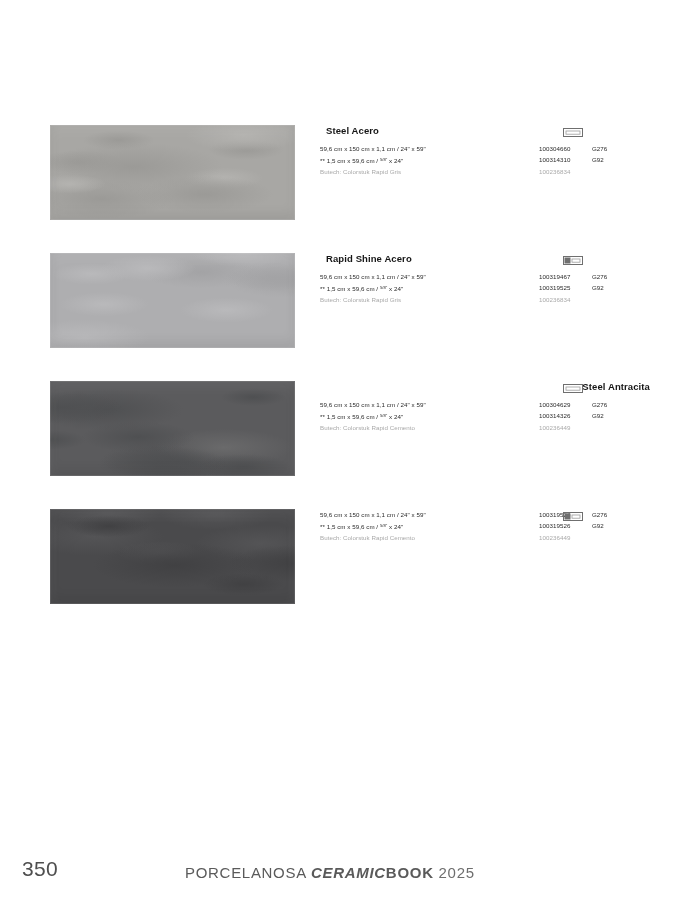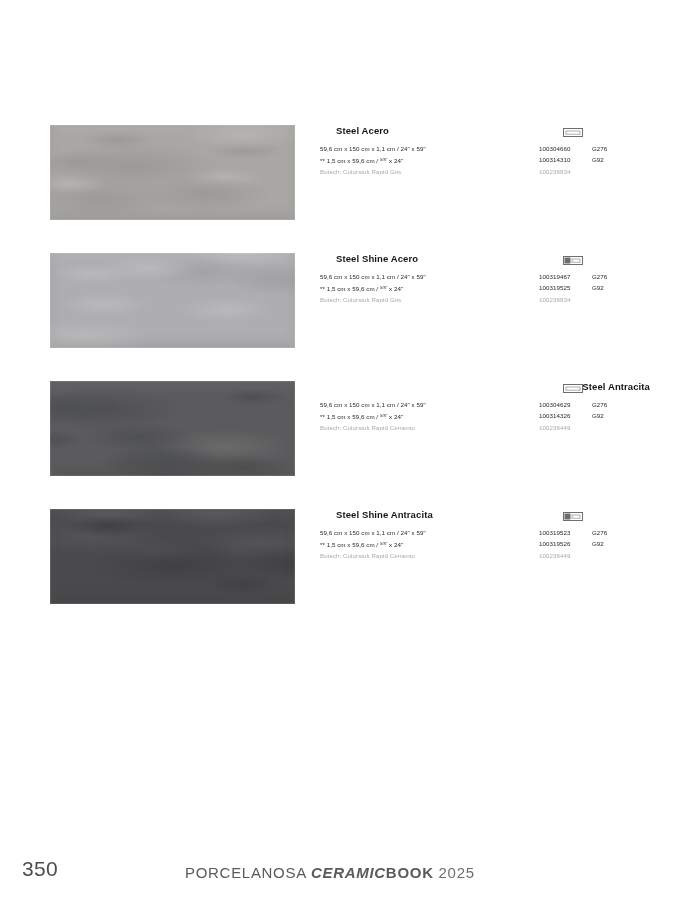--- a/index.html
+++ b/index.html
@@ -61,21 +61,21 @@
     position: absolute;
     left: 270px;
     top: 0;
     width: 330px;
   }
   .prod-name {
     font-size: 9.5px;
     font-weight: bold;
     letter-spacing: 0.1px;
     color: #161616;
-    margin: 0 0 6px 16px;
+    margin: 0 0 6px 6px;
     line-height: 12px;
   }
   .spec-line {
     font-size: 6.2px;
     line-height: 11.4px;
     color: #2a2a2a;
     letter-spacing: 0.05px;
     white-space: nowrap;
     position: relative;
     height: 11.4px;
@@ -187,21 +187,21 @@
         </svg>
       </div>
     </div>
     <div class="product-row" style="top: 253px;">
       <div class="swatch">
         <div class="base" style="background: rgb(174, 174, 176);"></div>
         <div class="mottle" style="background-image: radial-gradient(27% 18.9% at 72% 60%, rgb(185, 185, 187) 0%, rgba(0, 0, 0, 0) 70%), radial-gradient(28% 19.6% at 40% 16%, rgb(185, 185, 187) 0%, rgba(0, 0, 0, 0) 70%), radial-gradient(30% 21% at 79% 0%, rgb(185, 185, 187) 0%, rgba(0, 0, 0, 0) 70%), radial-gradient(23% 16.1% at 17% 22%, rgb(185, 185, 187) 0%, rgba(0, 0, 0, 0) 70%), radial-gradient(39% 27.3% at 98% 28%, rgb(163, 163, 165) 0%, rgba(0, 0, 0, 0) 70%), radial-gradient(35% 24.5% at 62% 20%, rgb(163, 163, 165) 0%, rgba(0, 0, 0, 0) 70%), radial-gradient(28% 19.6% at 92% 27%, rgb(163, 163, 165) 0%, rgba(0, 0, 0, 0) 70%), radial-gradient(26% 18.2% at 22% 54%, rgb(185, 185, 187) 0%, rgba(0, 0, 0, 0) 70%), radial-gradient(38% 26.6% at 14% 89%, rgb(185, 185, 187) 0%, rgba(0, 0, 0, 0) 70%);"></div>
         <div class="edge"></div>
       </div>
       <div class="info">
-        <div class="prod-name">Steel Shine Acero</div>
+        <div class="prod-name">Rapid Shine Acero</div>
         <div class="spec-line">
           <span class="spec-text">59,6 cm x 150 cm x 1,1 cm / 24" x 59"</span>
           <span class="code">100319467</span>
           <span class="finish">G276</span>
         </div>
         <div class="spec-line">
           <span class="spec-text">** 1,5 cm x 59,6 cm / <sup class="frac">5/8"</sup> x 24"</span>
           <span class="code">100319525</span>
           <span class="finish">G92</span>
         </div>
@@ -248,21 +248,20 @@
         </svg>
       </div>
     </div>
     <div class="product-row" style="top: 509px;">
       <div class="swatch">
         <div class="base" style="background: rgb(74, 74, 76);"></div>
         <div class="mottle" style="background-image: radial-gradient(39% 27.3% at 100% 57%, rgb(65, 65, 67) 0%, rgba(0, 0, 0, 0) 70%), radial-gradient(48% 33.6% at 51% 59%, rgb(65, 65, 67) 0%, rgba(0, 0, 0, 0) 70%), radial-gradient(24% 16.8% at 79% 79%, rgb(65, 65, 67) 0%, rgba(0, 0, 0, 0) 70%), radial-gradient(24% 16.8% at 24% 18%, rgb(65, 65, 67) 0%, rgba(0, 0, 0, 0) 70%), radial-gradient(33% 23.1% at 68% 6%, rgb(84, 84, 86) 0%, rgba(0, 0, 0, 0) 70%), radial-gradient(25% 17.5% at 45% 46%, rgb(84, 84, 86) 0%, rgba(0, 0, 0, 0) 70%), radial-gradient(41% 28.7% at 18% 29%, rgb(84, 84, 86) 0%, rgba(0, 0, 0, 0) 70%), radial-gradient(30% 21% at 24% 6%, rgb(84, 84, 86) 0%, rgba(0, 0, 0, 0) 70%), radial-gradient(38% 26.6% at 86% 36%, rgb(84, 84, 86) 0%, rgba(0, 0, 0, 0) 70%);"></div>
         <div class="edge"></div>
       </div>
       <div class="info">
-        <div class="prod-name">Steel Shine Antracita</div>
         <div class="spec-line">
           <span class="spec-text">59,6 cm x 150 cm x 1,1 cm / 24" x 59"</span>
           <span class="code">100319523</span>
           <span class="finish">G276</span>
         </div>
         <div class="spec-line">
           <span class="spec-text">** 1,5 cm x 59,6 cm / <sup class="frac">5/8"</sup> x 24"</span>
           <span class="code">100319526</span>
           <span class="finish">G92</span>
         </div>

